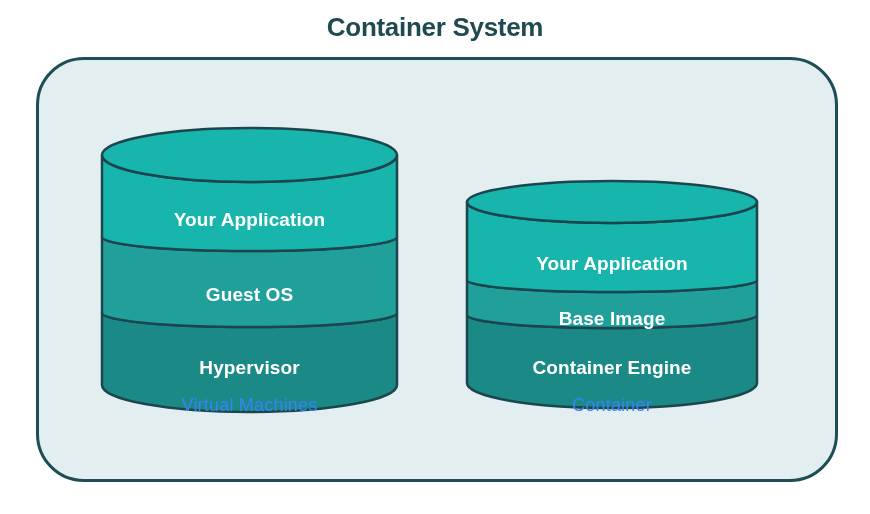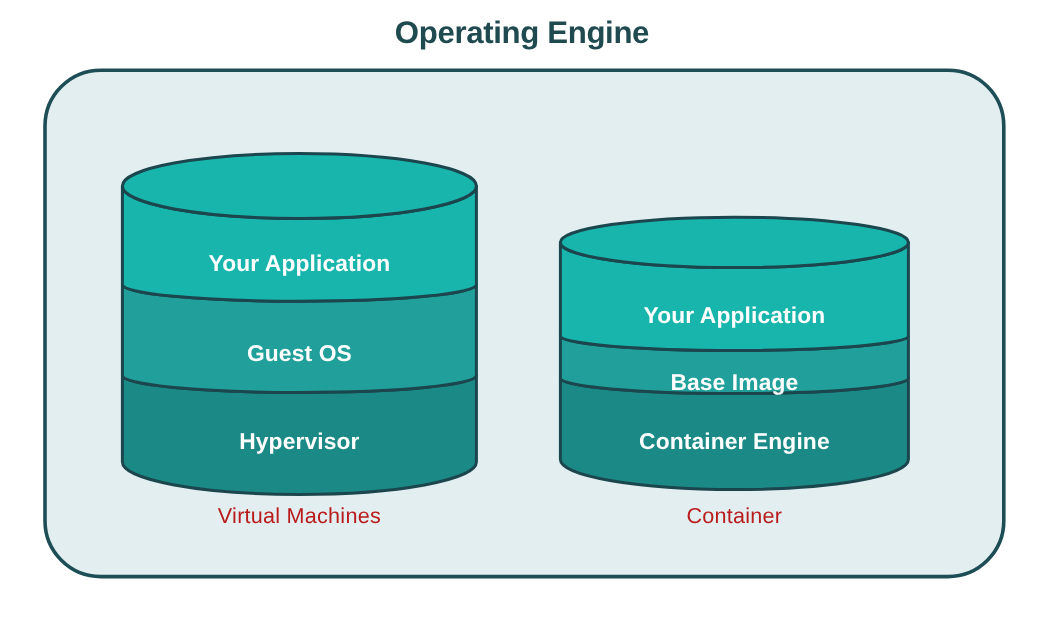--- a/index.html
+++ b/index.html
@@ -50,42 +50,42 @@
     top: 178px;
   }
   .layer-label {
     font-family: "Liberation Sans", sans-serif;
     font-size: 19px;
     font-weight: 700;
     letter-spacing: 0.1px;
   }
   .stack-caption {
     position: absolute;
-    top: 420px;
+    top: 395px;
     text-align: center;
     font-size: 18px;
     font-weight: 500;
     letter-spacing: 0.2px;
-    color: #b91c1c;
+    color: #3b82f6;
   }
   .caption-vm {
     left: 99px;
     width: 301px;
   }
   .caption-containers {
     left: 464px;
     width: 296px;
   }
 </style>
 </head>
 <body>
 
 <div class="stage">
 
-  <div class="page-title">Operating Engine</div>
+  <div class="page-title">Container System</div>
 
   <div class="os-panel"></div>
 
   <svg class="cylinder-svg svg-vm" width="301" height="292" viewBox="0 0 301 292">
     <g stroke-width="2.5" stroke-linejoin="round" stroke="#1c464e">
       <path d="M 3 188 L 3 260 A 147.5 27 0 0 0 298 260 L 298 188 A 147.5 14 0 0 1 3 188 Z" fill="#1b8a86"></path>
       <path d="M 3 112 L 3 188 A 147.5 14 0 0 0 298 188 L 298 112 A 147.5 14 0 0 1 3 112 Z" fill="#21a09b"></path>
       <path d="M 3 30 L 3 112 A 147.5 14 0 0 0 298 112 L 298 30 A 147.5 27 0 0 1 3 30 Z" fill="#18b5ac"></path>
       <ellipse cx="150.5" cy="30" rx="147.5" ry="27" fill="#18b5ac"></ellipse>
     </g>

